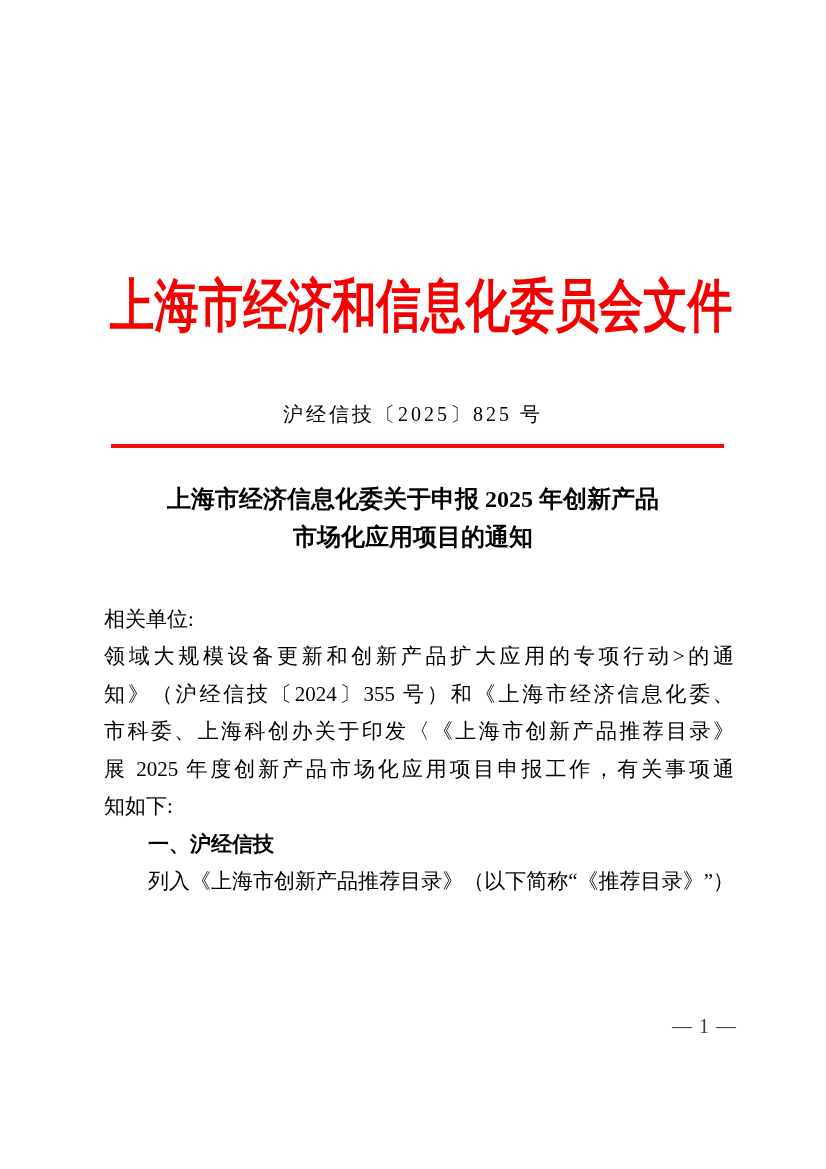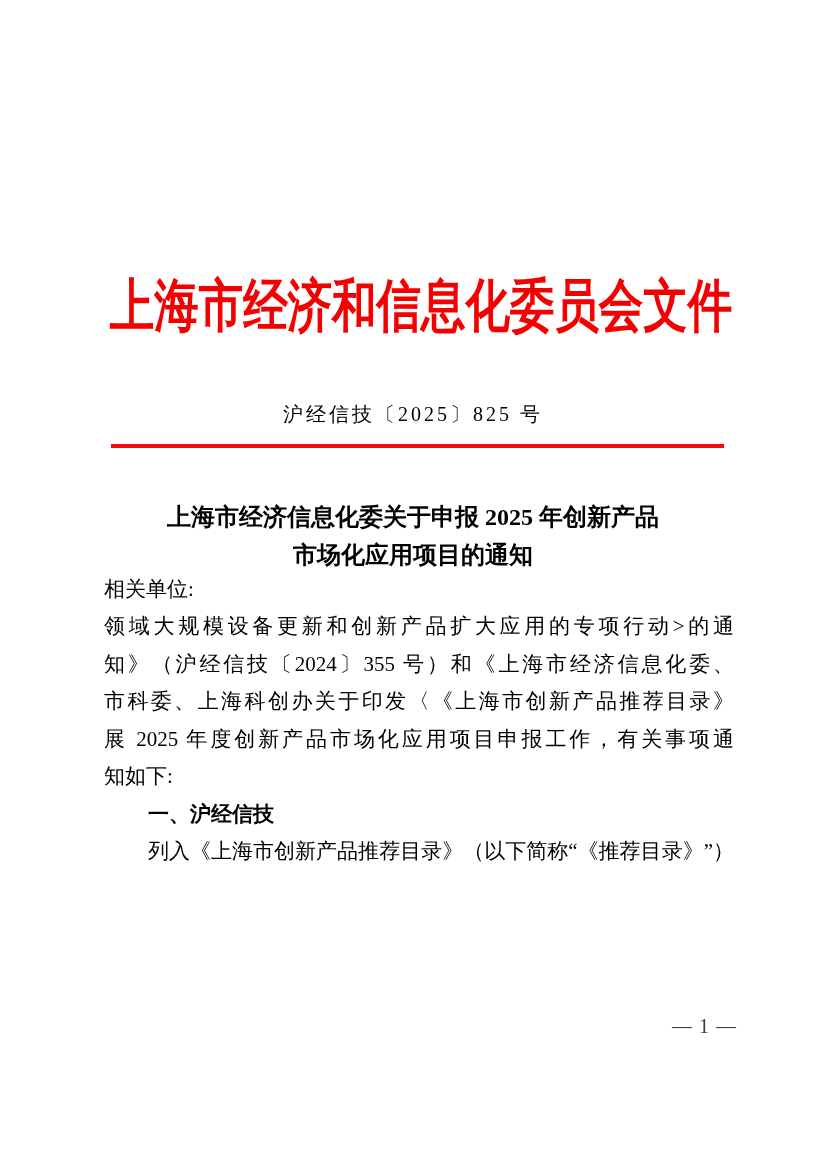--- a/index.html
+++ b/index.html
@@ -40,31 +40,31 @@
   .red-line {
     position: absolute;
     top: 444px;
     left: 111px;
     width: 613px;
     height: 4px;
     background: #f40b0b;
   }
   .doc-title {
     position: absolute;
-    top: 498px;
+    top: 480px;
     left: 0;
     width: 100%;
     text-align: center;
     font-weight: bold;
     font-size: 24px;
     line-height: 38px;
   }
   .body-block {
     position: absolute;
-    top: 571px;
+    top: 601px;
     left: 104px;
     width: 630px;
     font-size: 21px;
   }
   .line {
     height: 37.4px;
     line-height: 37.4px;
     overflow: hidden;
   }
   .j {

